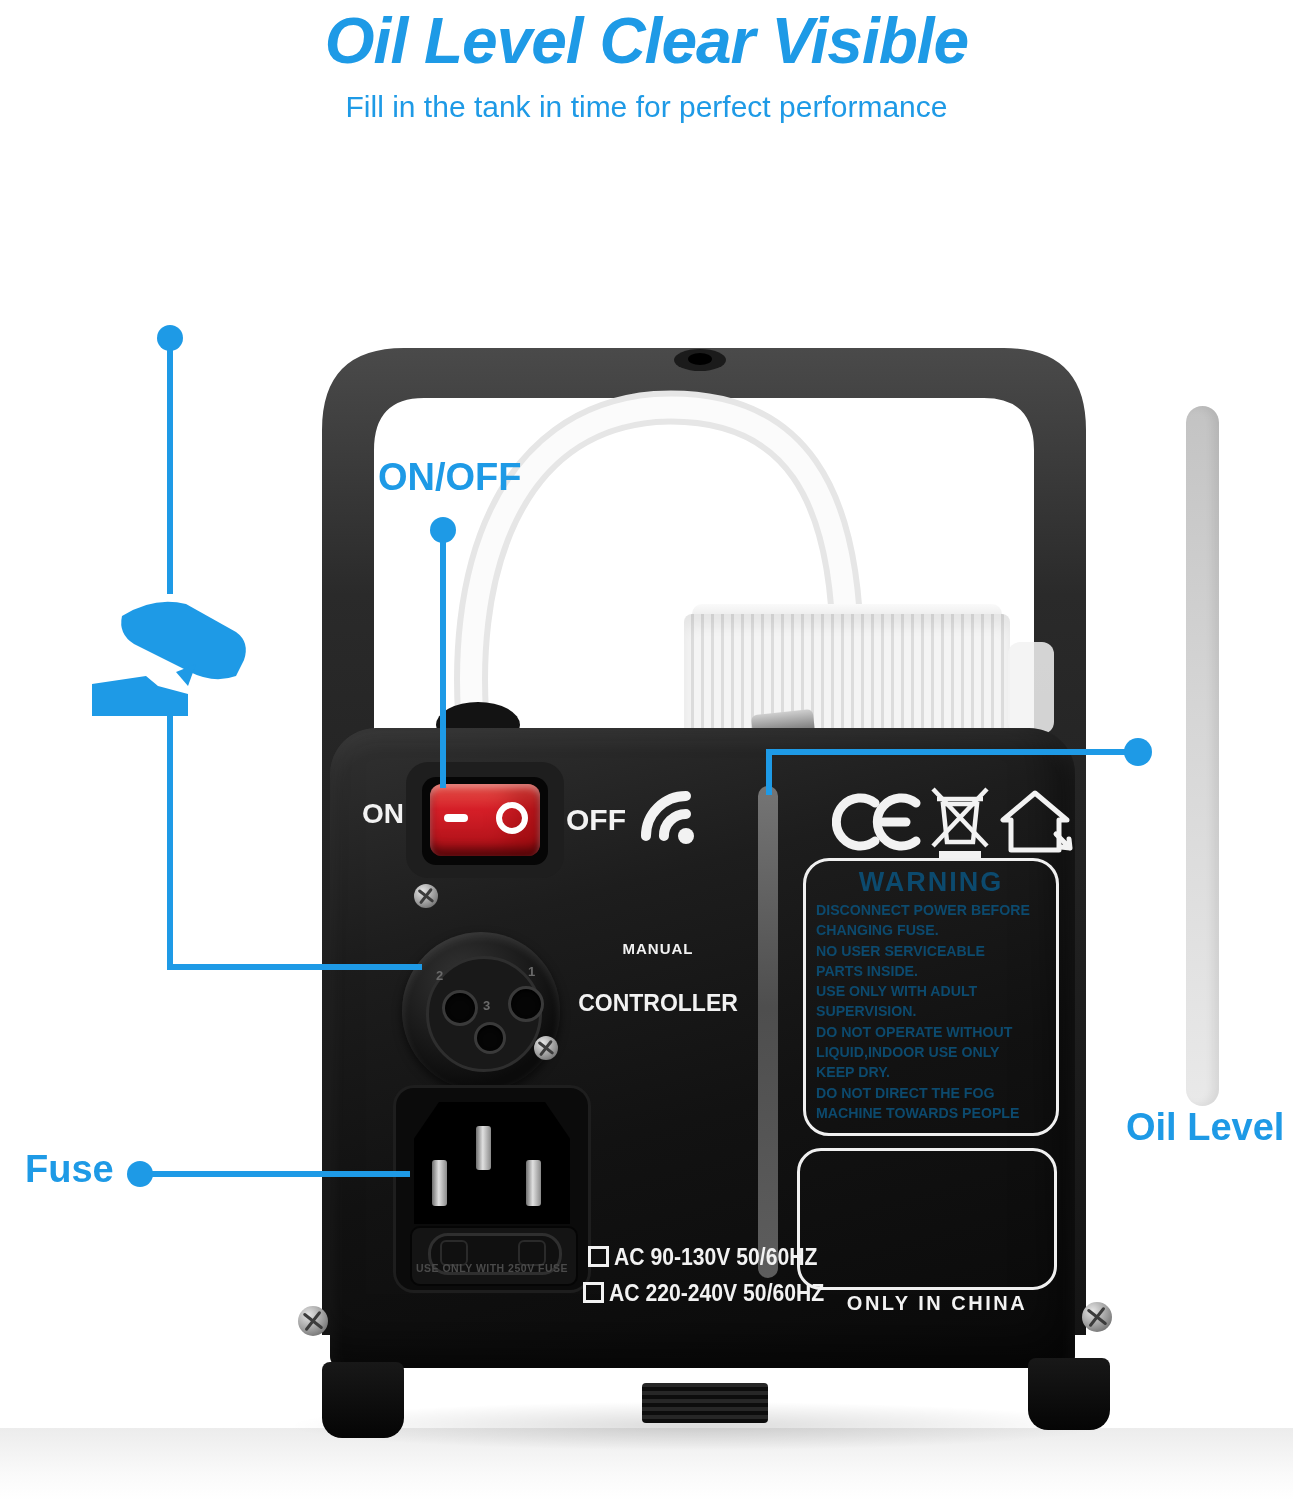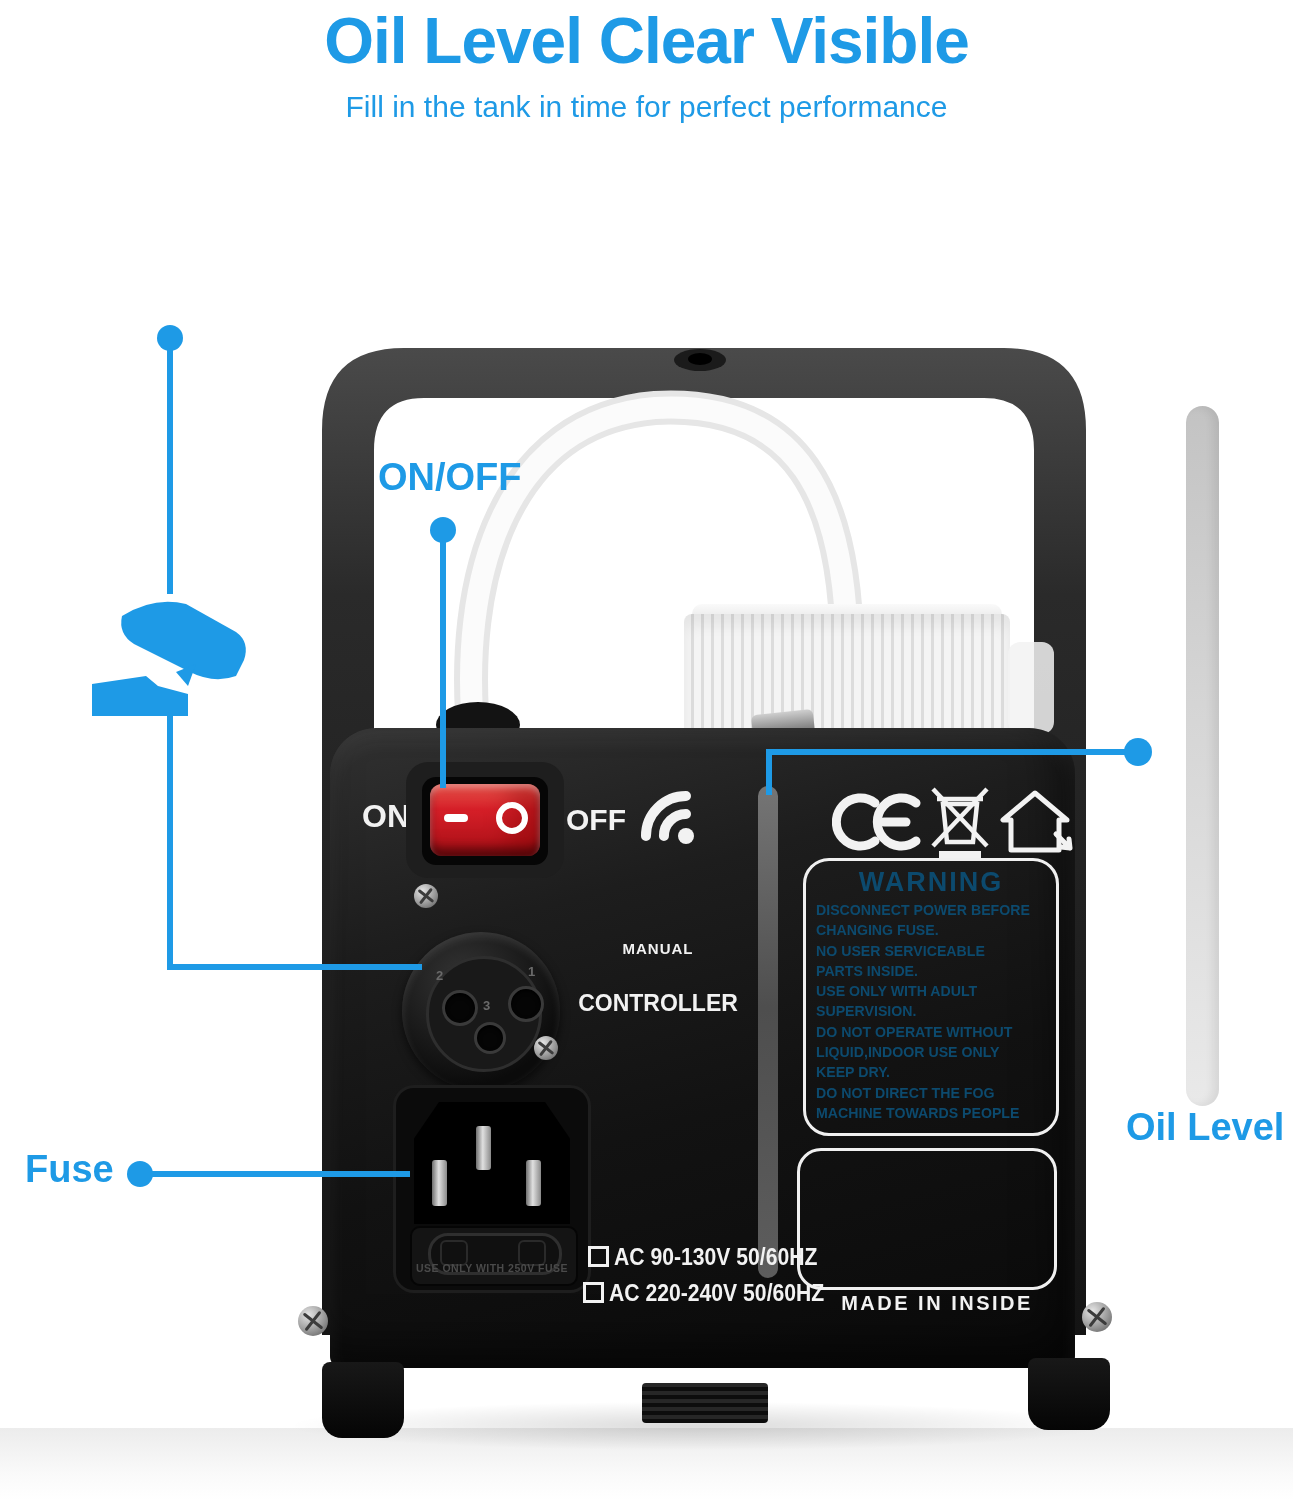--- a/index.html
+++ b/index.html
@@ -1,20 +1,20 @@
 <!DOCTYPE html>
 <html><head>
 <meta charset="utf-8">
 <style>
   html,body{margin:0;padding:0;background:#fff;}
   #canvas{position:relative;width:1293px;height:1500px;background:#ffffff;overflow:hidden;
           font-family:"Liberation Sans", sans-serif;}
   .abs{position:absolute;}
   .blue{color:#1e9ae6;}
-  .headline{width:100%;text-align:center;font-weight:bold;font-size:64px;letter-spacing:-1px;}
+  .headline{width:100%;text-align:center;font-weight:bold;font-size:64px;letter-spacing:-1px;font-style:italic;}
   .subhead{width:100%;text-align:center;font-weight:normal;font-size:30px;}
   .callout-label{font-weight:bold;font-size:38px;white-space:nowrap;}
   .dot{background:#1e9ae6;border-radius:50%;}
   .cline{background:#1e9ae6;}
   
   .body-box{background:linear-gradient(165deg,#313131 0%,#1d1d1d 28%,#121212 58%,#0a0a0a 100%);
             border-radius:46px 46px 12px 12px;
             box-shadow:inset 0 12px 22px rgba(255,255,255,.06), inset -16px -22px 44px rgba(0,0,0,.55);}
   .foot{background:linear-gradient(180deg,#181818,#050505);border-radius:8px 8px 20px 20px;}
   .panel-text{color:#f2f2f2;font-weight:bold;white-space:nowrap;}
@@ -75,21 +75,21 @@
 
   <div class="abs body-box" style="left:330px;top:728px;width:745px;height:640px;"></div>
 
   <div class="abs foot" style="left:322px;top:1362px;width:82px;height:76px;"></div>
   <div class="abs foot" style="left:1028px;top:1358px;width:82px;height:72px;"></div>
   <div class="abs" style="left:642px;top:1383px;width:126px;height:40px;border-radius:4px;
               background:repeating-linear-gradient(180deg,#272727 0 4px,#0d0d0d 4px 8px);"></div>
   <div class="abs screw" style="left:298px;top:1306px;width:30px;height:30px;"></div>
   <div class="abs screw" style="left:1082px;top:1302px;width:30px;height:30px;"></div>
 
-  <div class="abs panel-text" style="left:362px;top:798px;font-size:32px;">ON</div>
+  <div class="abs panel-text" style="left:362px;top:798px;font-size:28px;">ON</div>
   <div class="abs" style="left:406px;top:762px;width:158px;height:116px;background:#1e1e1e;border-radius:22px;"></div>
   <div class="abs" style="left:422px;top:777px;width:126px;height:88px;background:#060606;border-radius:14px;"></div>
   <div class="abs" style="left:430px;top:784px;width:110px;height:72px;border-radius:12px;
               background:linear-gradient(180deg,#f05a50 0%,#d61f28 35%,#a80f16 100%);
               box-shadow:inset 0 4px 6px rgba(255,255,255,.35), inset 0 -8px 10px rgba(0,0,0,.45), inset -30px 0 24px rgba(120,0,0,.35);"></div>
   <div class="abs" style="left:444px;top:814px;width:24px;height:8px;background:#fff;border-radius:4px;"></div>
   <div class="abs" style="left:496px;top:802px;width:20px;height:20px;border:6px solid #fff;border-radius:50%;"></div>
   <div class="abs panel-text" style="left:566px;top:803px;font-size:30px;">OFF</div>
 
   <svg class="abs" style="left:636px;top:778px;" width="86" height="86" viewBox="0 0 86 86">
@@ -141,21 +141,21 @@
       <div class="wline">LIQUID,INDOOR USE ONLY</div>
       <div class="wline">KEEP DRY.</div>
       <div class="wline">DO NOT DIRECT THE FOG</div>
       <div class="wline">MACHINE TOWARDS PEOPLE</div>
     </div>
   </div>
 
   <div class="abs lbl-box" style="left:797px;top:1148px;width:254px;height:136px;border-radius:24px;">
   </div>
 
-  <div class="abs panel-text" style="left:822px;top:1292px;width:230px;text-align:center;font-size:20px;letter-spacing:2.5px;">MADE IN INSIDE</div>
+  <div class="abs panel-text" style="left:822px;top:1292px;width:230px;text-align:center;font-size:20px;letter-spacing:2.5px;">ONLY IN CHINA</div>
 
   <div class="abs panel-text" style="left:558px;top:940px;width:200px;text-align:center;font-size:15px;letter-spacing:1px;">MANUAL</div>
   <div class="abs panel-text" style="left:558px;top:990px;width:200px;text-align:center;font-size:23px;">CONTROLLER</div>
 
   <div class="abs" style="left:402px;top:932px;width:158px;height:158px;border-radius:50%;
               background:radial-gradient(circle at 38% 30%,#343434,#0b0b0b 72%);
               box-shadow:inset 0 4px 8px rgba(255,255,255,.12), 0 4px 10px rgba(0,0,0,.6);"></div>
   <div class="abs" style="left:426px;top:956px;width:110px;height:110px;border-radius:50%;background:#191919;border:3px solid #2e2e2e;"></div>
   <div class="abs hole" style="left:442px;top:990px;width:30px;height:30px;"></div>
   <div class="abs hole" style="left:508px;top:986px;width:30px;height:30px;"></div>

